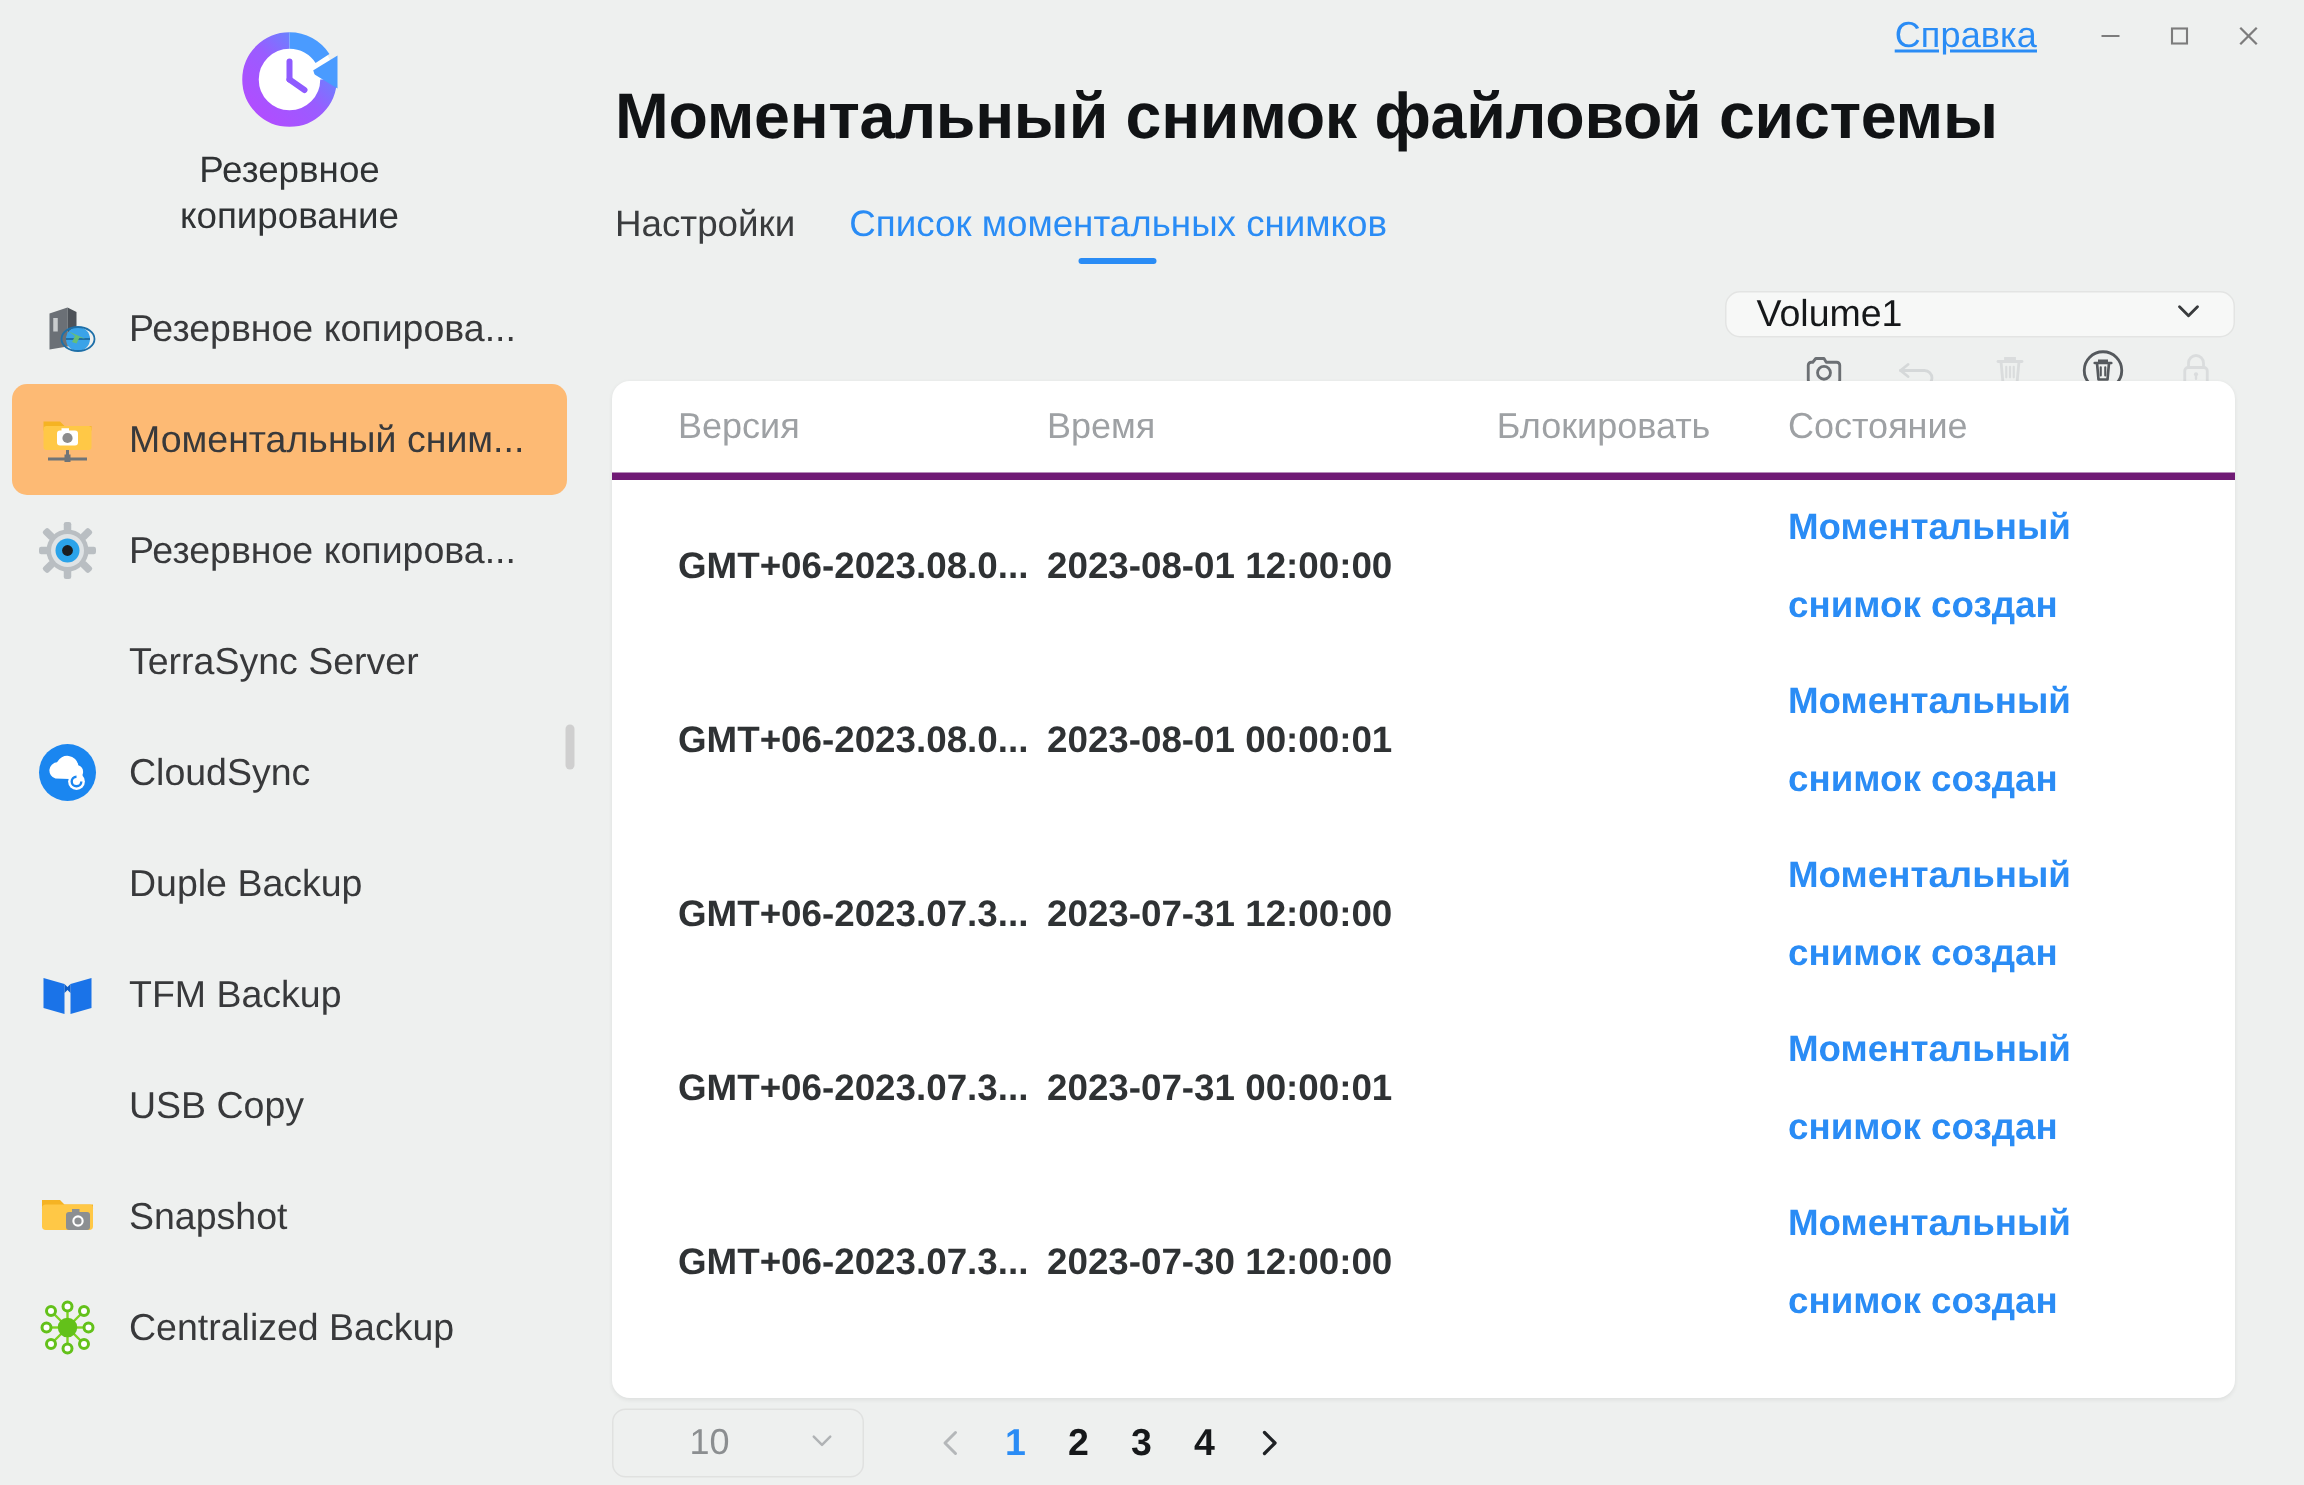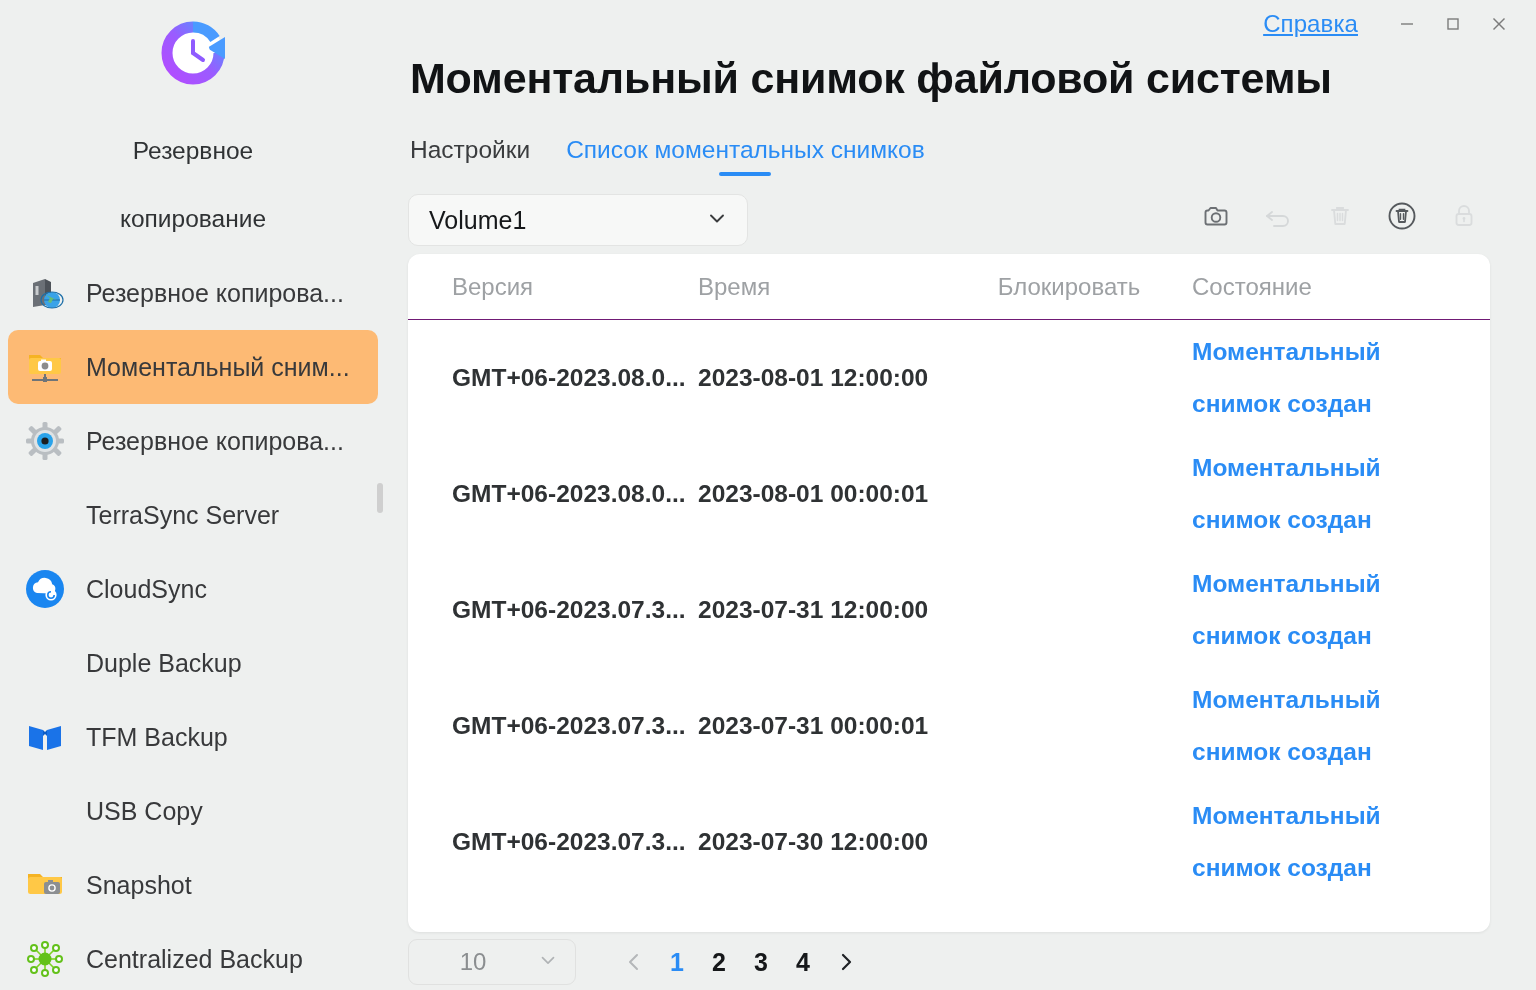--- a/index.html
+++ b/index.html
@@ -51,21 +51,21 @@
   .applogo {
     width: 72px; height: 72px; border-radius: 50%;
     background: #eef0ef;
     display: flex; align-items: center; justify-content: center;
   }
   .appname {
     width: 386px; text-align: center;
     font-size: 24.5px; color: #2f3234; line-height: 31px;
     padding: 2px 0 0 0;
   }
-  .appname span { display: block; margin-top: 37px; }
+  .appname span { display: block; }
 
   .navlist { margin-top: 22px; }
   .navitem {
     display: flex; align-items: center;
     height: 74px;
     margin: 0 8px;
     padding-left: 14px;
     border-radius: 10px;
     cursor: pointer;
     gap: 18px;
@@ -109,21 +109,21 @@
     content: ""; position: absolute;
     left: 50%; transform: translateX(-50%);
     bottom: -2px; width: 52px; height: 4px;
     background: #2a8cf5; border-radius: 2px;
   }
 
   
   .controls-row {
     position: absolute; left: 22px; top: 194px;
     width: 1082px; height: 52px;
-    display: flex; align-items: flex-start; justify-content: space-between;
+    display: flex; align-items: flex-end; justify-content: space-between; flex-direction: column;
   }
   .vol-select {
     width: 340px; height: 52px;
     background: #f7f8f7;
     border: 1px solid #e3e4e3;
     border-radius: 10px;
     display: flex; align-items: center; justify-content: space-between;
     padding: 0 18px 0 20px;
     cursor: pointer;
   }
@@ -141,21 +141,21 @@
     position: absolute; left: 22px; top: 254px;
     width: 1082px; height: 678px;
     background: #fff;
     border-radius: 12px;
     box-shadow: 0 1px 3px rgba(0,0,0,.07);
     overflow: hidden;
   }
   .thead {
     display: flex; align-items: center;
     height: 66px; padding: 0 0 0 44px;
-    border-bottom: 1px solid #701a75;
+    border-bottom: 5px solid #701a75;
   }
   .th { font-size: 24px; color: #9ea1a4; }
   .c1 { width: 246px; flex: 0 0 246px; }
   .c2 { width: 248px; flex: 0 0 248px; }
   .c3 { width: 246px; flex: 0 0 246px; text-align: center; }
   .c4 { flex: 1 1 auto; }
 
   .tbody { }
   .trow {
     display: flex; align-items: center;

